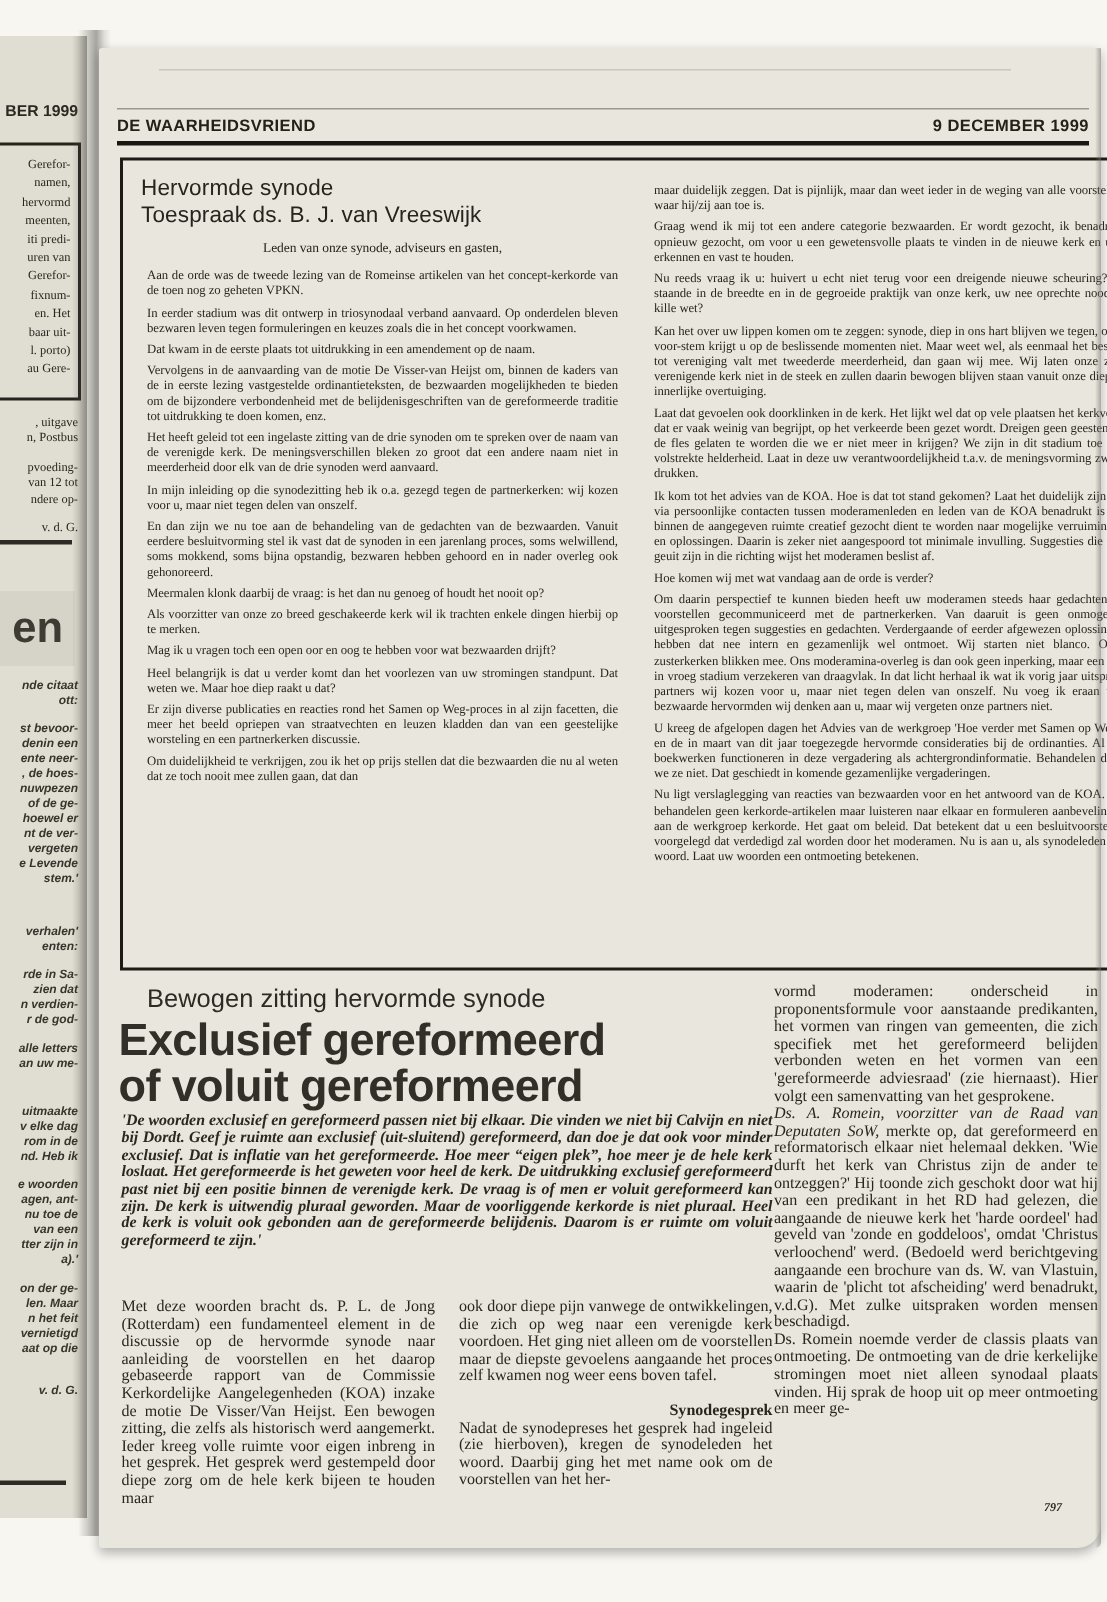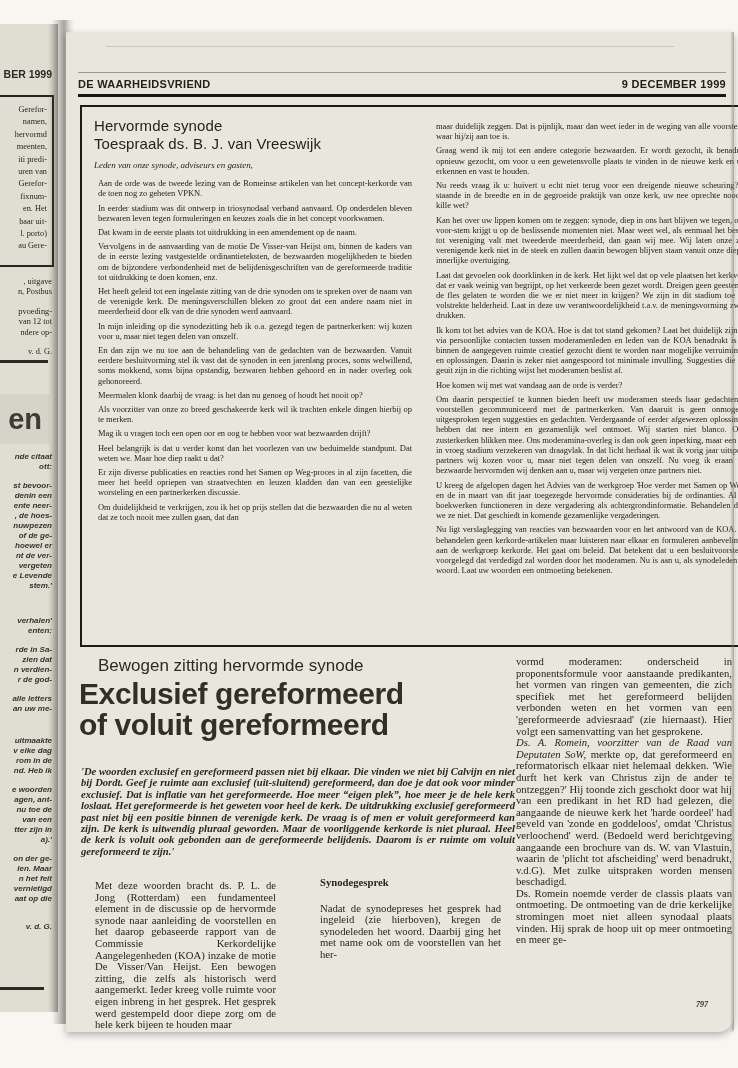--- a/index.html
+++ b/index.html
@@ -44,34 +44,34 @@
   .hdr-row{position:absolute;top:46px;left:12px;right:8px;display:flex;justify-content:space-between;
     font:700 11px/13px "Liberation Sans",sans-serif;letter-spacing:.3px;color:#232118;gap:12px;}
   .hdr-thick{position:absolute;top:62px;left:12px;right:8px;height:3px;background:#191712;}
 
   
   .box1{position:absolute;top:73px;left:14px;width:688px;height:542px;border:2px solid #1d1b16;
     padding:10px 12px;display:flex;gap:16px;overflow:hidden;}
   .b1col{flex:1;font-size:8.5px;line-height:10.2px;text-align:justify;letter-spacing:-.05px;}
   .b1col p{margin:4px;}
   .box1 h2{margin:0;font:400 15px/18px "Liberation Sans",sans-serif;color:#26241d;letter-spacing:.1px;}
-  .salutation{font-style:italic;font-size:9px;margin:7px 0 8px !important;text-align:left;}
+  .salutation{font-size:9px;margin:7px 0 8px !important;text-align:center;}
 
   
   .a2-kicker{position:absolute;top:624px;left:32px;font:400 17px/20px "Liberation Sans",sans-serif;color:#2d2b24;}
   .a2-headline{position:absolute;top:646px;left:13px;margin:0;
     font:700 30px/31px "Liberation Sans",sans-serif;letter-spacing:-.4px;color:#312f28;}
   .a2-intro{position:absolute;top:710px;left:15px;width:434px;font-style:italic;font-weight:700;
-    font-size:10.6px;line-height:11.4px;text-align:justify;color:#2b2820;margin-top:24px;}
+    font-size:10.6px;line-height:11.4px;text-align:justify;color:#2b2820;}
   .a2-cols{position:absolute;top:834px;left:15px;width:434px;display:flex;gap:16px;}
   .a2col{flex:1;font-size:10.7px;line-height:11.6px;text-align:justify;}
-  .a2col p{margin:14px;}
+  .a2col p{margin:0;}
   .a2col3{position:absolute;top:624px;left:450px;width:216px;font-size:10.7px;line-height:11.6px;text-align:justify;}
   .a2col3 p{margin:0;}
-  .subhead{font-weight:700;margin-top:11px !important;text-align:left;}
+  .subhead{font-weight:700;margin-top:11px !important;text-align:right;}
   em{font-style:italic;}
   .pagenum{position:absolute;top:968px;right:26px;font:700 8px "Liberation Serif",serif;font-style:italic;color:#2b2922;}
 </style>
 </head>
 <body>
 
 <div class="canvas">
 
   <div class="left-page">
     <div class="lp lp-date">BER 1999</div>
@@ -172,21 +172,21 @@
             <p>Aan de orde was de tweede lezing van de Romeinse artikelen van het concept-kerkorde van de toen nog zo geheten VPKN.</p>
             <p>In eerder stadium was dit ontwerp in triosynodaal verband aanvaard. Op onderdelen bleven bezwaren leven tegen formuleringen en keuzes zoals die in het concept voorkwamen.</p>
             <p>Dat kwam in de eerste plaats tot uitdrukking in een amendement op de naam.</p>
             <p>Vervolgens in de aanvaarding van de motie De Visser-van Heijst om, binnen de kaders van de in eerste lezing vastgestelde ordinantieteksten, de bezwaarden mogelijkheden te bieden om de bijzondere verbondenheid met de belijdenisgeschriften van de gereformeerde traditie tot uitdrukking te doen komen, enz.</p>
             <p>Het heeft geleid tot een ingelaste zitting van de drie synoden om te spreken over de naam van de verenigde kerk. De meningsverschillen bleken zo groot dat een andere naam niet in meerderheid door elk van de drie synoden werd aanvaard.</p>
             <p>In mijn inleiding op die synodezitting heb ik o.a. gezegd tegen de partnerkerken: wij kozen voor u, maar niet tegen delen van onszelf.</p>
             <p>En dan zijn we nu toe aan de behandeling van de gedachten van de bezwaarden. Vanuit eerdere besluitvorming stel ik vast dat de synoden in een jarenlang proces, soms welwillend, soms mokkend, soms bijna opstandig, bezwaren hebben gehoord en in nader overleg ook gehonoreerd.</p>
             <p>Meermalen klonk daarbij de vraag: is het dan nu genoeg of houdt het nooit op?</p>
             <p>Als voorzitter van onze zo breed geschakeerde kerk wil ik trachten enkele dingen hierbij op te merken.</p>
             <p>Mag ik u vragen toch een open oor en oog te hebben voor wat bezwaarden drijft?</p>
-            <p>Heel belangrijk is dat u verder komt dan het voorlezen van uw beduimelde standpunt. Dat weten we. Maar hoe diep raakt u dat?</p>
+            <p>Heel belangrijk is dat u verder komt dan het voorlezen van uw stromingen standpunt. Dat weten we. Maar hoe diep raakt u dat?</p>
             <p>Er zijn diverse publicaties en reacties rond het Samen op Weg-proces in al zijn facetten, die meer het beeld opriepen van straatvechten en leuzen kladden dan van een geestelijke worsteling en een partnerkerken discussie.</p>
             <p>Om duidelijkheid te verkrijgen, zou ik het op prijs stellen dat die bezwaarden die nu al weten dat ze toch nooit mee zullen gaan, dat dan</p>
           </div>
       </div>
       <div class="b1col">
           <p>maar duidelijk zeggen. Dat is pijnlijk, maar dan weet ieder in de weging van alle voorstellen waar hij/zij aan toe is.</p>
           <p>Graag wend ik mij tot een andere categorie bezwaarden. Er wordt gezocht, ik benadruk: opnieuw gezocht, om voor u een gewetensvolle plaats te vinden in de nieuwe kerk en u te erkennen en vast te houden.</p>
           <p>Nu reeds vraag ik u: huivert u echt niet terug voor een dreigende nieuwe scheuring? Is, staande in de breedte en in de gegroeide praktijk van onze kerk, uw nee oprechte nood of kille wet?</p>
           <p>Kan het over uw lippen komen om te zeggen: synode, diep in ons hart blijven we tegen, onze voor-stem krijgt u op de beslissende momenten niet. Maar weet wel, als eenmaal het besluit tot vereniging valt met tweederde meerderheid, dan gaan wij mee. Wij laten onze zich verenigende kerk niet in de steek en zullen daarin bewogen blijven staan vanuit onze diepste innerlijke overtuiging.</p>
           <p>Laat dat gevoelen ook doorklinken in de kerk. Het lijkt wel dat op vele plaatsen het kerkvolk, dat er vaak weinig van begrijpt, op het verkeerde been gezet wordt. Dreigen geen geesten uit de fles gelaten te worden die we er niet meer in krijgen? We zijn in dit stadium toe aan volstrekte helderheid. Laat in deze uw verantwoordelijkheid t.a.v. de meningsvorming zwaar drukken.</p>
@@ -202,20 +202,21 @@
     <h1 class="a2-headline">
       <span>Exclusief gereformeerd</span><br>
       <span>of voluit gereformeerd</span>
     </h1>
     <div class="a2-intro">'De woorden exclusief en gereformeerd passen niet bij elkaar. Die vinden we niet bij Calvijn en niet bij Dordt. Geef je ruimte aan exclusief (uit-sluitend) gereformeerd, dan doe je dat ook voor minder exclusief. Dat is inflatie van het gereformeerde. Hoe meer “eigen plek”, hoe meer je de hele kerk loslaat. Het gereformeerde is het geweten voor heel de kerk. De uitdrukking exclusief gereformeerd past niet bij een positie binnen de verenigde kerk. De vraag is of men er voluit gereformeerd kan zijn. De kerk is uitwendig pluraal geworden. Maar de voorliggende kerkorde is niet pluraal. Heel de kerk is voluit ook gebonden aan de gereformeerde belijdenis. Daarom is er ruimte om voluit gereformeerd te zijn.'</div>
     <div class="a2-cols">
       <div class="a2col">
           <p>Met deze woorden bracht ds. P. L. de Jong (Rotterdam) een fundamenteel element in de discussie op de hervormde synode naar aanleiding de voorstellen en het daarop gebaseerde rapport van de Commissie Kerkordelijke Aangelegenheden (KOA) inzake de motie De Visser/Van Heijst. Een bewogen zitting, die zelfs als historisch werd aangemerkt. Ieder kreeg volle ruimte voor eigen inbreng in het gesprek. Het gesprek werd gestempeld door diepe zorg om de hele kerk bijeen te houden maar</p>
         </div>
       <div class="a2col">
+          <p>ook door diepe pijn vanwege de ontwikkelingen, die zich op weg naar een verenigde kerk voordoen. Het ging niet alleen om de voorstellen maar de diepste gevoelens aangaande het proces zelf kwamen nog weer eens boven tafel.</p>
           <p class="subhead">Synodegesprek</p>
           <p>Nadat de synodepreses het gesprek had ingeleid (zie hierboven), kregen de synodeleden het woord. Daarbij ging het met name ook om de voorstellen van het her-</p>
         </div>
     </div>
     <div class="a2col3">
         <p>vormd moderamen: onderscheid in proponentsformule voor aanstaande predikanten, het vormen van ringen van gemeenten, die zich specifiek met het gereformeerd belijden verbonden weten en het vormen van een 'gereformeerde adviesraad' (zie hiernaast). Hier volgt een samenvatting van het gesprokene.</p>
         <p><em>Ds. A. Romein, voorzitter van de Raad van Deputaten SoW,</em> merkte op, dat gereformeerd en reformatorisch elkaar niet helemaal dekken. 'Wie durft het kerk van Christus zijn de ander te ontzeggen?' Hij toonde zich geschokt door wat hij van een predikant in het RD had gelezen, die aangaande de nieuwe kerk het 'harde oordeel' had geveld van 'zonde en goddeloos', omdat 'Christus verloochend' werd. (Bedoeld werd berichtgeving aangaande een brochure van ds. W. van Vlastuin, waarin de 'plicht tot afscheiding' werd benadrukt, v.d.G). Met zulke uitspraken worden mensen beschadigd.</p>
         <p>Ds. Romein noemde verder de classis plaats van ontmoeting. De ontmoeting van de drie kerkelijke stromingen moet niet alleen synodaal plaats vinden. Hij sprak de hoop uit op meer ontmoeting en meer ge-</p>
       </div>
 

